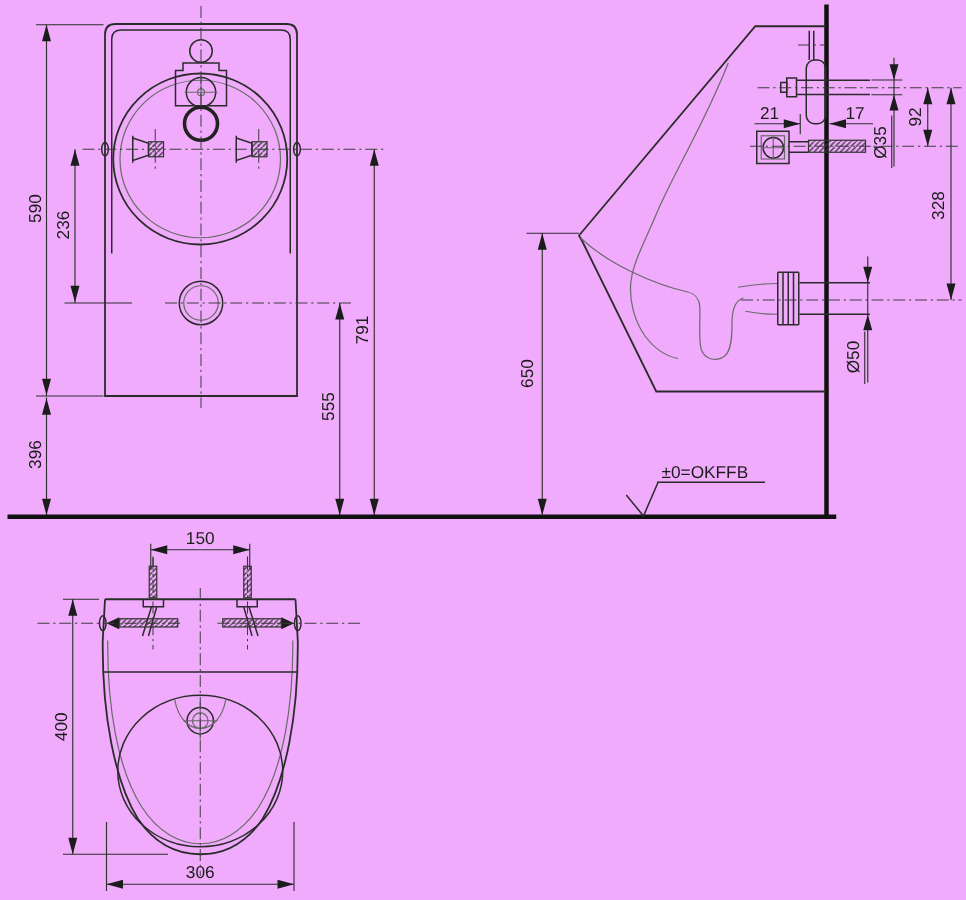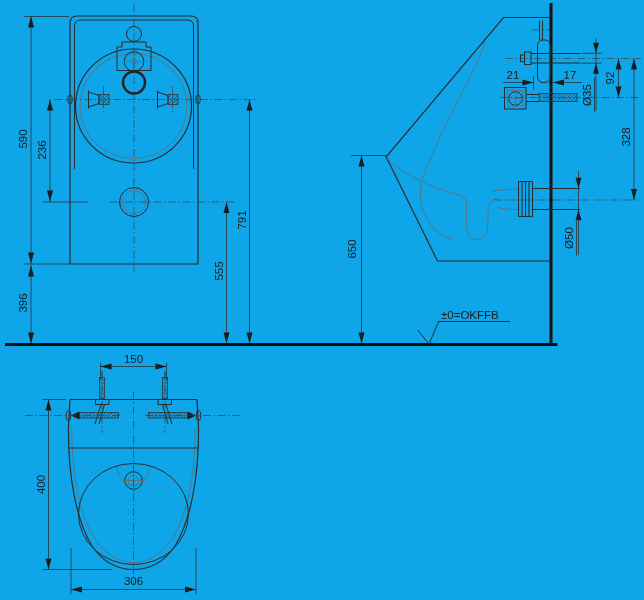--- a/index.html
+++ b/index.html
@@ -1,16 +1,16 @@
 <!DOCTYPE html>
 <html><head>
 <meta charset="utf-8">
 <style>
   html,body{margin:0;padding:0;background:#fff;}
-  #stage{position:relative;width:644px;height:600px;background:#0ea5e9;overflow:hidden;
+  #stage{position:relative;width:644px;height:600px;background:#f0abfc;overflow:hidden;
          font-family:"Liberation Sans", sans-serif;}
   svg{position:absolute;left:0;top:0;}
   text{fill:#1c1c1c;font-family:"Liberation Sans", sans-serif;font-size:11.5px;}
   .ol   {fill:none;stroke:#2b2b2b;stroke-width:1.2;}   
   .ol2  {fill:none;stroke:#2b2b2b;stroke-width:1;}
   .thin {fill:none;stroke:#6a6a6a;stroke-width:0.8;}   
   .thick{fill:none;stroke:#111111;stroke-width:3;}     
   .dim  {fill:none;stroke:#2e2e2e;stroke-width:0.75;}  
   .cl   {fill:none;stroke:#3a3a3a;stroke-width:0.65;stroke-dasharray:8 2.5 1.5 2.5;} 
   .arr  {fill:#1c1c1c;stroke:none;}

